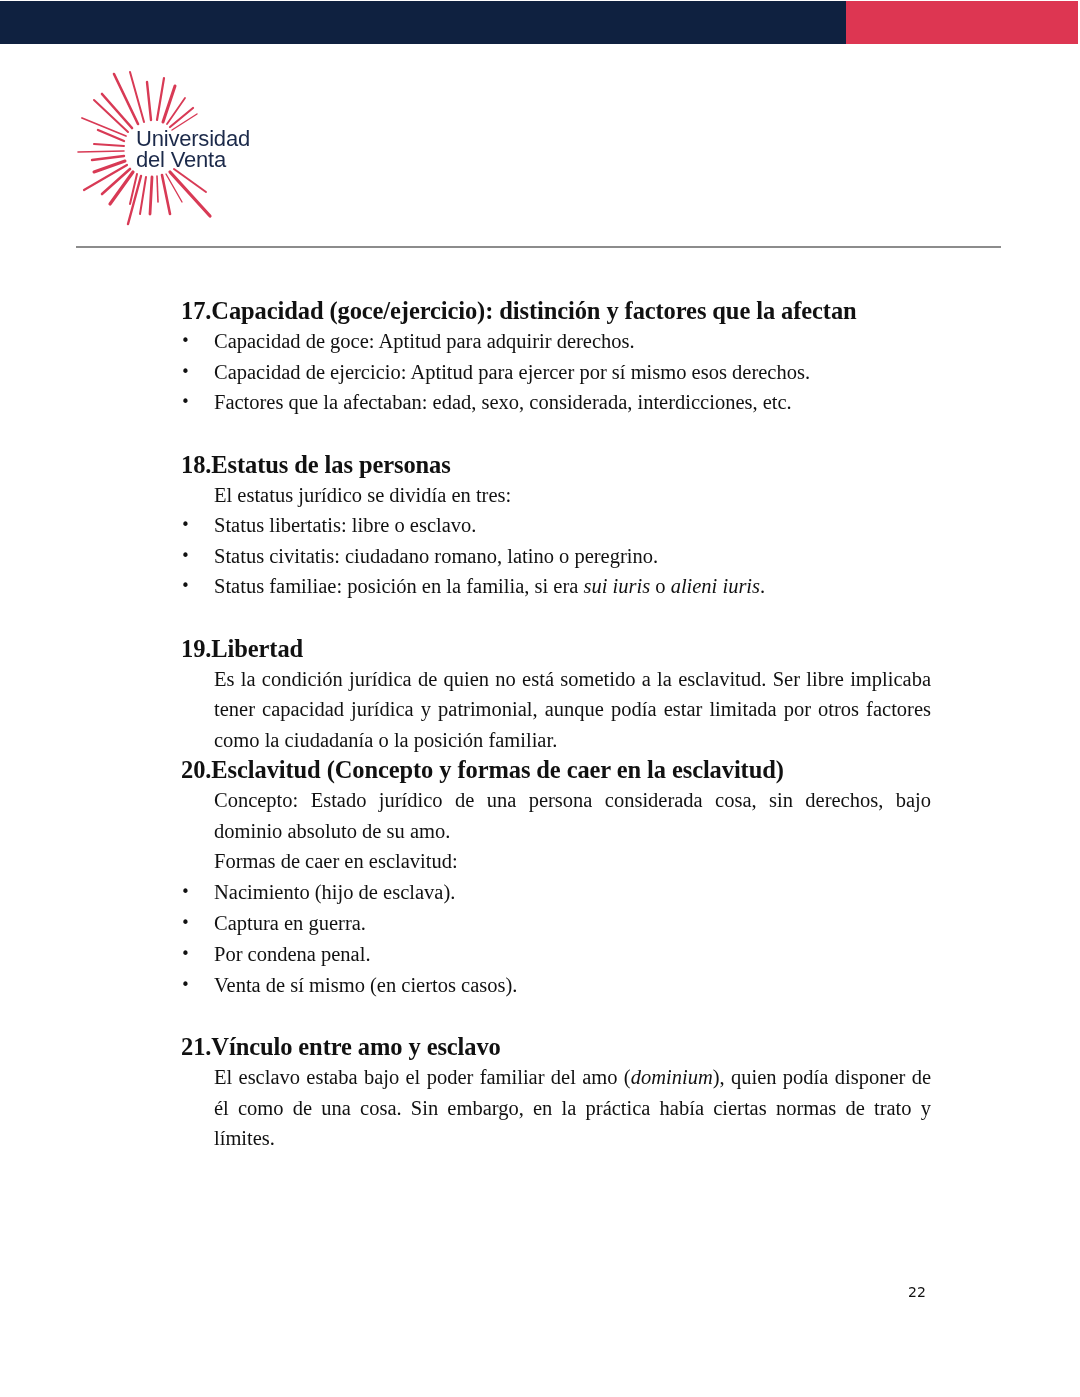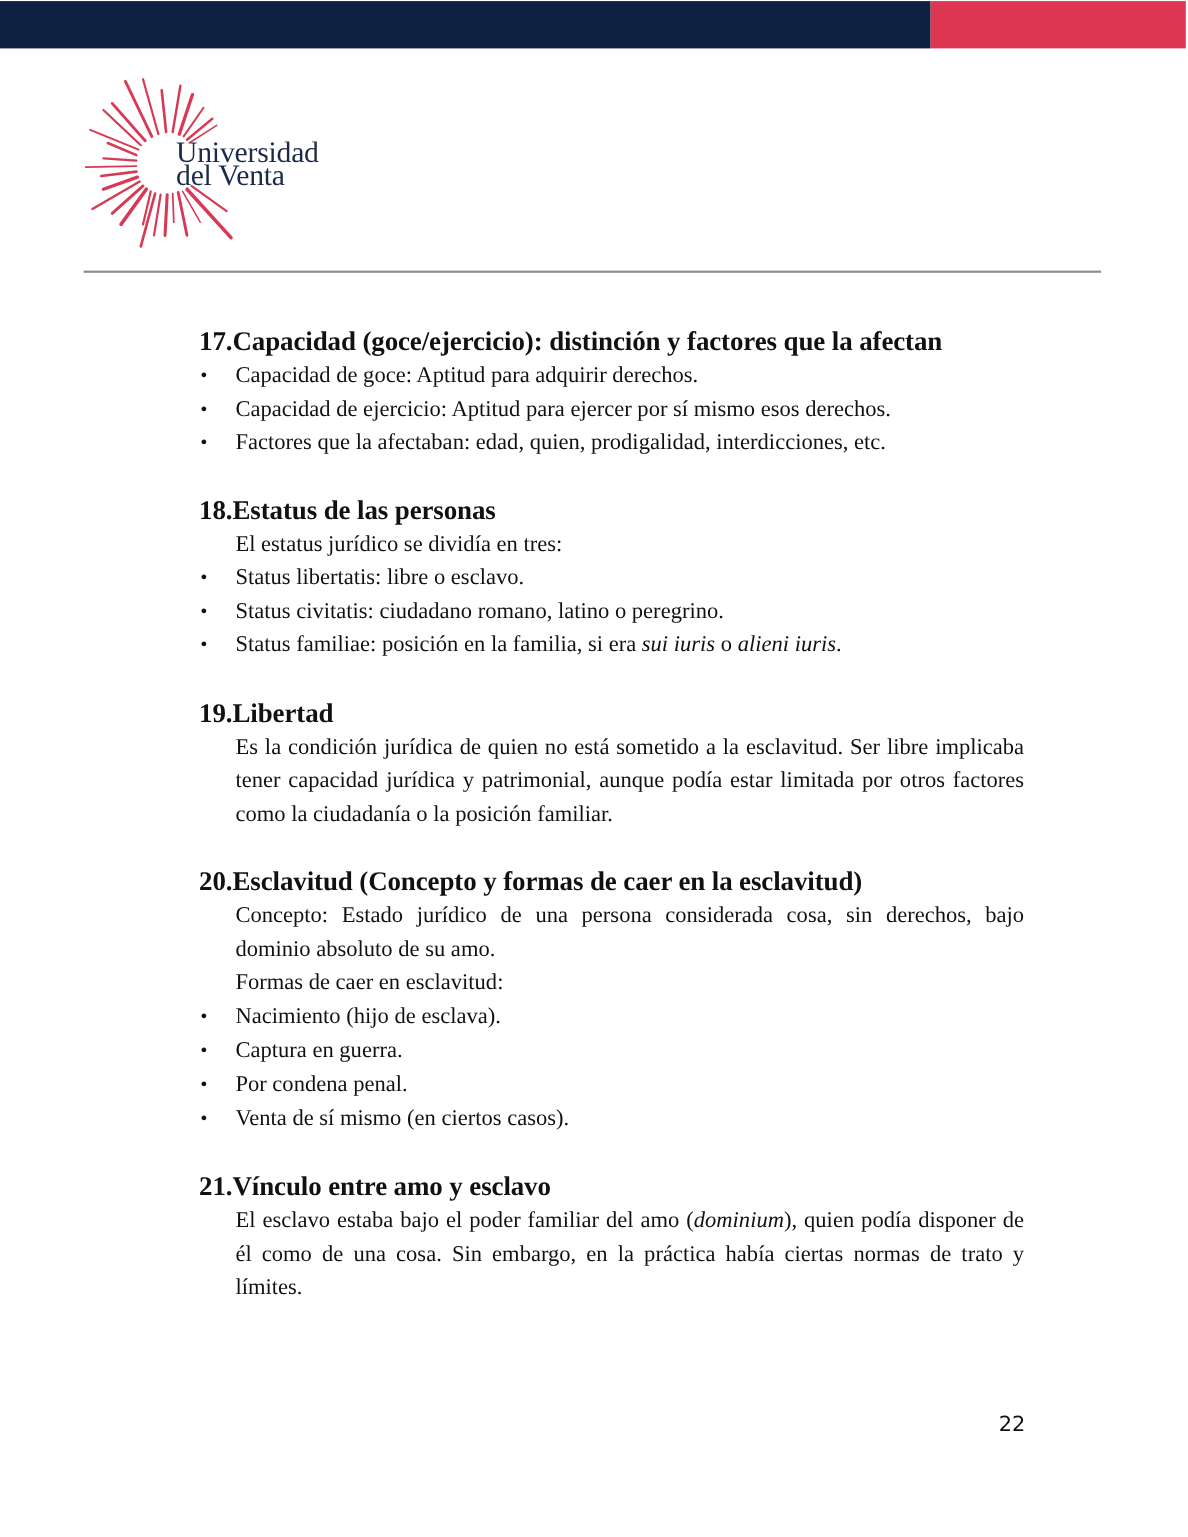--- a/index.html
+++ b/index.html
@@ -5,36 +5,36 @@
   * { margin: 0; padding: 0; box-sizing: border-box; }
   html, body { width: 1080px; height: 1397px; background: #ffffff; overflow: hidden; }
   body { position: relative; font-family: "Liberation Serif", "DejaVu Serif", serif; color: #111111; }
 
   .top-bar { position: absolute; top: 1px; left: 0; width: 1078px; height: 43px; display: flex; }
   .top-bar .navy { width: 846px; height: 100%; }
   .top-bar .red { flex: 1; height: 100%; }
 
   .logo { position: absolute; left: 72px; top: 64px; width: 220px; height: 170px; }
   .logo svg { position: absolute; left: 0; top: 0; }
-  .logo-text { position: absolute; left: 88px; top: 64px; font-family: Liberation Serif, serif;
-    font-size: 27px; line-height: 21px; letter-spacing: -0.2px; }
+  .logo-text { position: absolute; left: 64px; top: 64px; font-family: Liberation Sans, sans-serif;
+    font-size: 22px; line-height: 21px; letter-spacing: -0.2px; }
 
   .divider { position: absolute; left: 76px; top: 246px; width: 925px; height: 1.5px; background: #8c8c8c; }
 
   .content { position: absolute; left: 181px; top: 296px; width: 750px; }
   .section { margin-bottom: 0; }
   .section-title { font-weight: bold; font-size: 24.5px; line-height: 30px; white-space: nowrap; letter-spacing: -0.1px; }
   .section-title .num { display: inline-block; }
   .para { margin-left: 33px; font-size: 20.5px; line-height: 30.5px; text-align: justify; text-align-last: left; }
   .list-item { position: relative; padding-left: 33px; font-size: 20.5px; line-height: 30.5px; }
   .list-item .bullet { position: absolute; left: 0; top: 0; width: 20px; font-family: "DejaVu Sans", sans-serif; font-size: 15px; }
   b { font-weight: normal; }
   i { }
 
-  .page-number { position: absolute; left: 908px; top: 1284px; font-family: "DejaVu Sans", "Liberation Sans", sans-serif; font-size: 19px; color: #111111; }
+  .page-number { position: absolute; left: 908px; top: 1284px; font-family: "DejaVu Sans", "Liberation Sans", sans-serif; font-size: 14px; color: #111111; }
 </style>
 </head>
 <body>
 
 <div class="top-bar">
   <div class="navy" style="background:#0f2140;"></div>
   <div class="red" style="background:#dd3652;"></div>
 </div>
 
 <div class="logo">
@@ -92,21 +92,21 @@
     <div class="list-item">
       <span class="bullet">•</span>
       <b>Capacidad de goce</b><span>: Aptitud para adquirir derechos.</span>
     </div>
     <div class="list-item">
       <span class="bullet">•</span>
       <b>Capacidad de ejercicio</b><span>: Aptitud para ejercer por sí mismo esos derechos.</span>
     </div>
     <div class="list-item">
       <span class="bullet">•</span>
-      <b>Factores que la afectaban</b><span>: edad, quien, prodigalidad, interdicciones, etc.</span>
+      <b>Factores que la afectaban</b><span>: edad, sexo, considerada, interdicciones, etc.</span>
     </div>
   </div>
 
   <div class="section" style="margin-top:32px;">
     <div class="section-title">
       <span class="num">18.</span><span>Estatus de las personas</span>
     </div>
     <div class="para">El estatus jurídico se dividía en tres:</div>
     <div class="list-item">
       <span class="bullet">•</span>
@@ -122,21 +122,21 @@
     </div>
   </div>
 
   <div class="section" style="margin-top:32px;">
     <div class="section-title">
       <span class="num">19.</span><span>Libertad</span>
     </div>
     <div class="para">Es la condición jurídica de quien no está sometido a la esclavitud. Ser libre implicaba tener capacidad jurídica y patrimonial, aunque podía estar limitada por otros factores como la ciudadanía o la posición familiar.</div>
   </div>
 
-  <div class="section" style="margin-top:32px;">
+  <div class="section" style="">
     <div class="section-title">
       <span class="num">20.</span><span>Esclavitud (Concepto y formas de caer en la esclavitud)</span>
     </div>
     <div class="para">
       <b>Concepto</b><span>: Estado jurídico de una persona considerada cosa, sin derechos, bajo dominio absoluto de su amo.</span>
     </div>
     <div class="para">
       <b>Formas de caer en esclavitud</b><span>:</span>
     </div>
     <div class="list-item" style="line-height:31.2px;">

